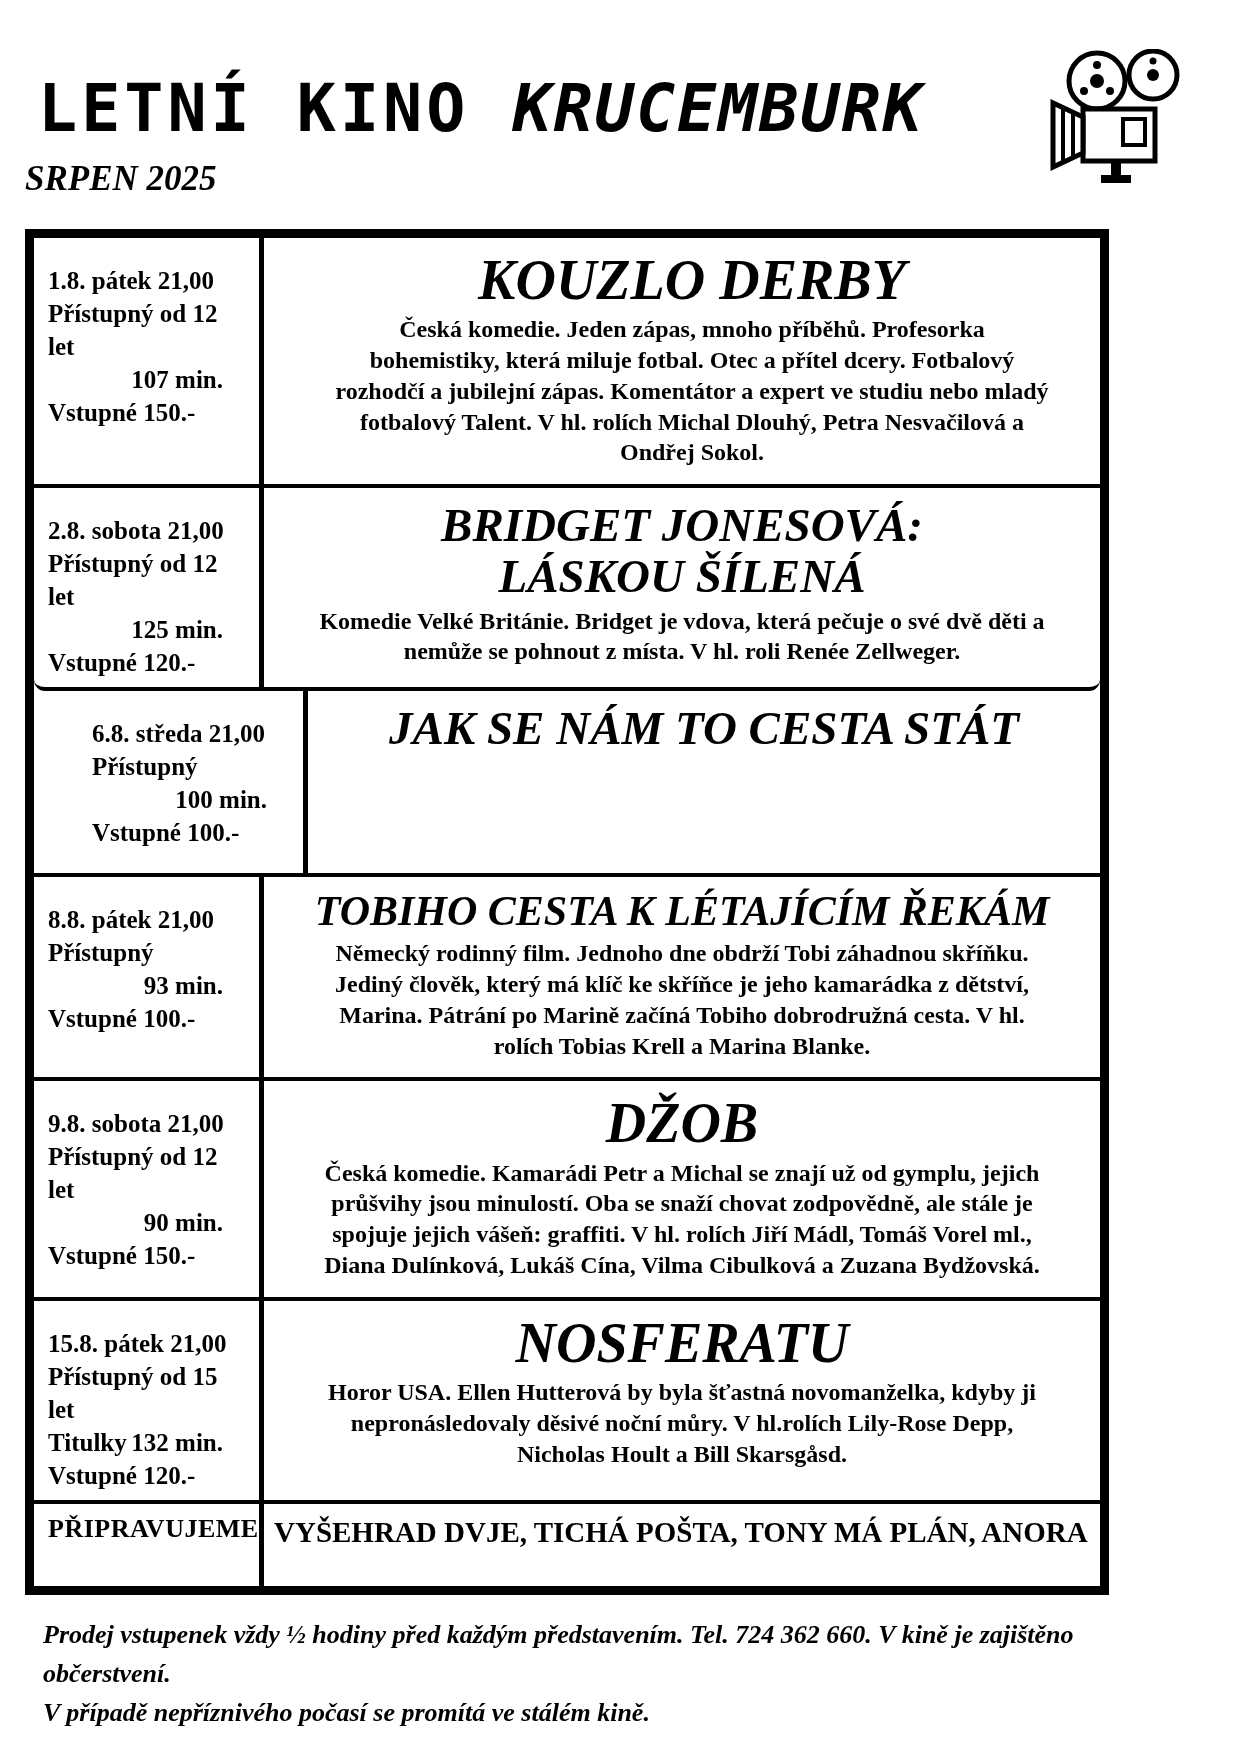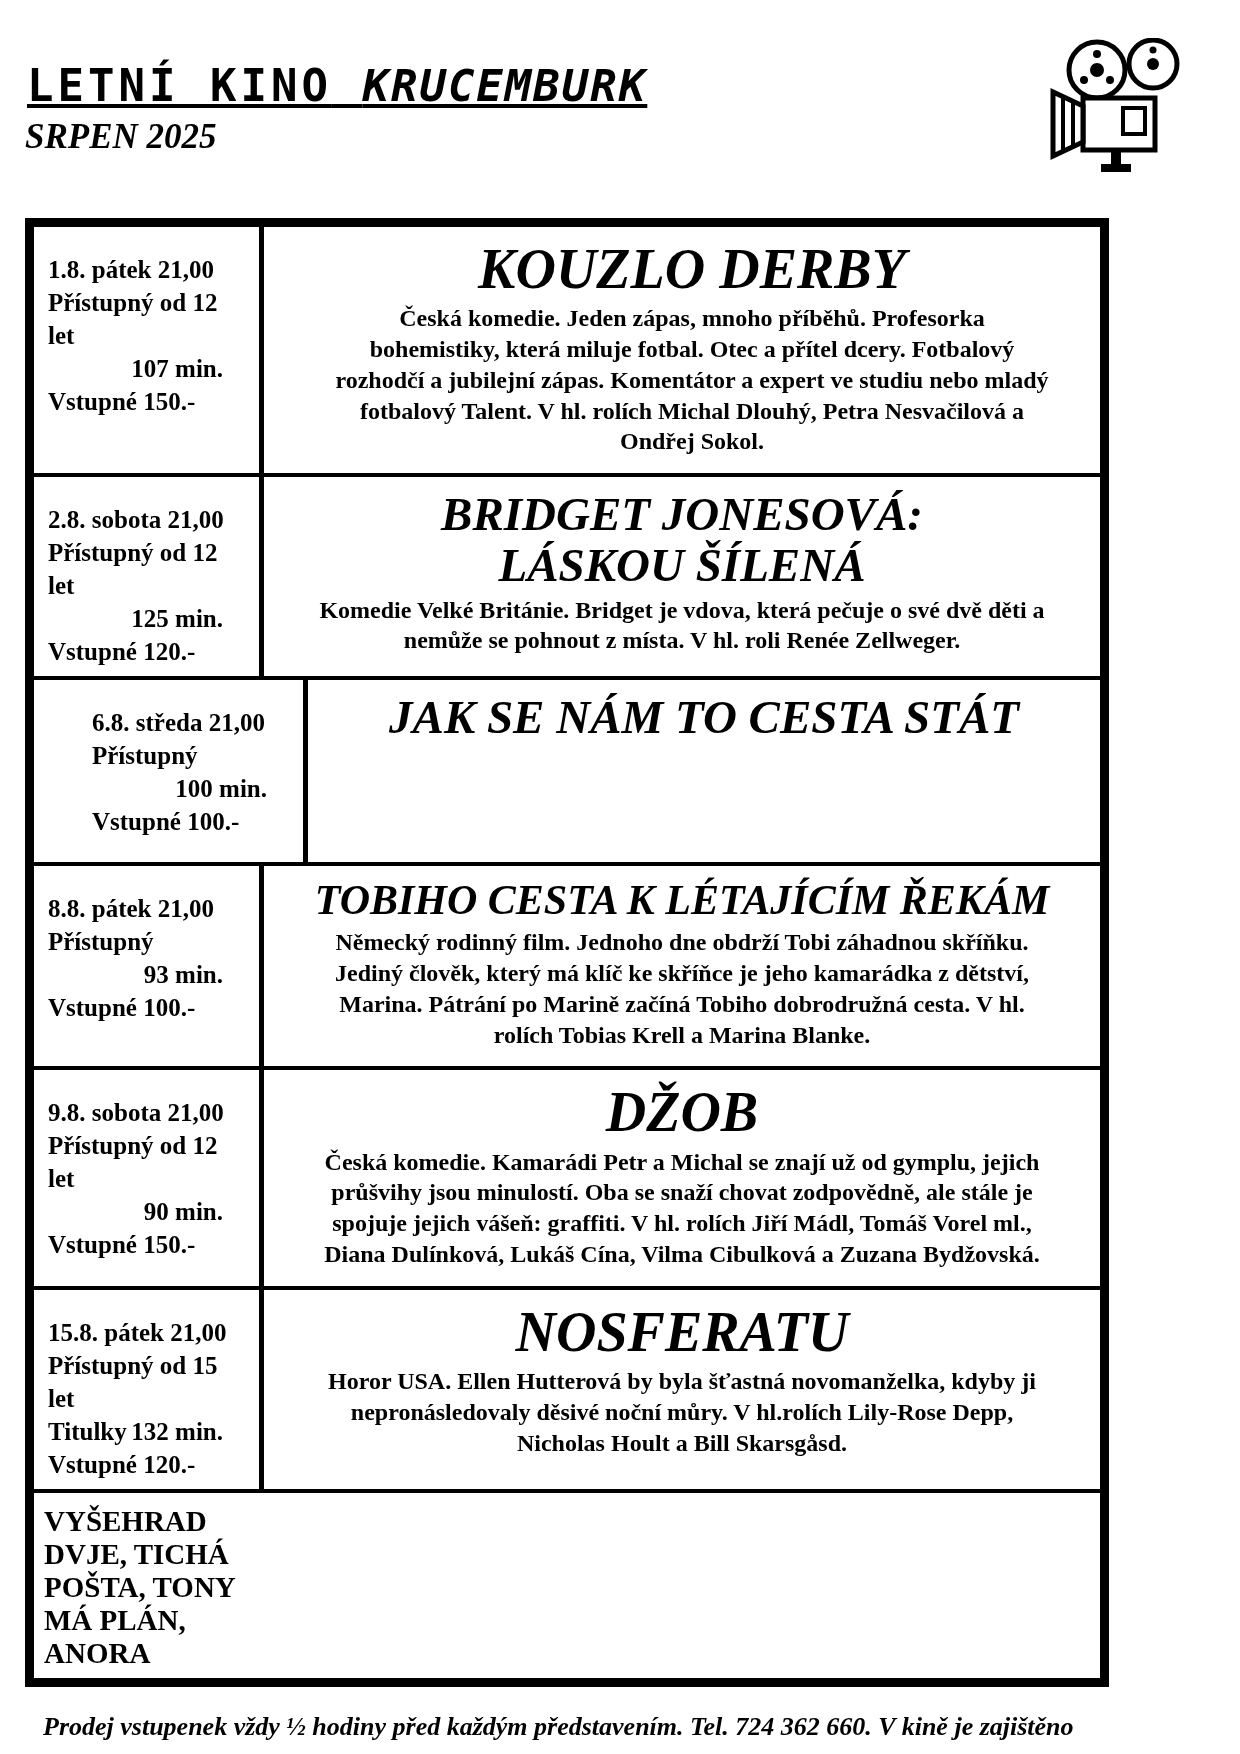--- a/index.html
+++ b/index.html
@@ -7,39 +7,38 @@
     width:1240px; height:1754px;
     background:#ffffff; color:#000000;
     font-family:"Liberation Serif", serif;
     -webkit-font-smoothing:antialiased;
   }
   .page { position:relative; padding:28px 0 0 25px; }
 
   
   .hdr { position:relative; height:180px; }
   .hdr-title {
-    margin:2px; padding-top:30px;
+    margin:13px; padding-top:30px;
     font-family:"DejaVu Sans Mono", monospace;
-    font-weight:bold; font-size:44px; letter-spacing:4px;
+    font-weight:bold; font-size:65px; letter-spacing:4px;
     white-space:nowrap;
-    text-decoration:underline;
   }
   .hdr-title .brand { font-style:italic; letter-spacing:2px; }
   .hdr-sub {
     font-weight:bold; font-style:italic;
     font-size:35px; margin-top:6px;
   }
   .projector { position:absolute; top:8px; right:55px; width:150px; height:145px; }
 
   
   .program-table { width:1066px; border:9px solid #000; margin-top:8px; }
   .row { display:grid; grid-template-columns:230px 1fr; border-bottom:4px solid #000; }
   .row:last-child { border-bottom:none; }
   .row:nth-child(1){ min-height:196px;gap:20px; }
-  .row:nth-child(2){ min-height:182px; }
+  .row:nth-child(2){ min-height:182px;border-radius:11px; }
   .row:nth-child(3){ min-height:182px;padding-left:44px; }
   .row:nth-child(4){ min-height:188px; }
   .row:nth-child(5){ min-height:188px; }
   .row:nth-child(6){ min-height:172px; }
   .row:nth-child(7){ min-height:82px; }
 
   .cell-left {
     border-right:5px solid #000;
     padding:26px 10px 8px 14px;
     font-weight:bold; font-size:25px; line-height:1.32;
@@ -210,20 +209,21 @@
       <div class="cell-right">
         <h2 class="movie-title t-xl">
             <span>NOSFERATU</span>
             <span></span>
           </h2>
         <p class="desc">Horor USA. Ellen Hutterová by byla šťastná novomanželka, kdyby ji nepronásledovaly děsivé noční můry. V hl.rolích Lily-Rose Depp, Nicholas Hoult a Bill Skarsgåsd.</p>
       </div>
     </div>
 
     <div class="row">
+      <div class="cell-left up-label">PŘIPRAVUJEME</div>
       <div class="cell-right up-titles">VYŠEHRAD DVJE, TICHÁ POŠTA, TONY MÁ PLÁN, ANORA</div>
     </div>
 
   </div>
 
   <div class="note">
     <p>Prodej vstupenek vždy ½ hodiny před každým představením. Tel. 724 362 660. V kině je zajištěno občerstvení.</p>
     <p>V případě nepříznivého počasí se promítá ve stálém kině.</p>
   </div>
 

